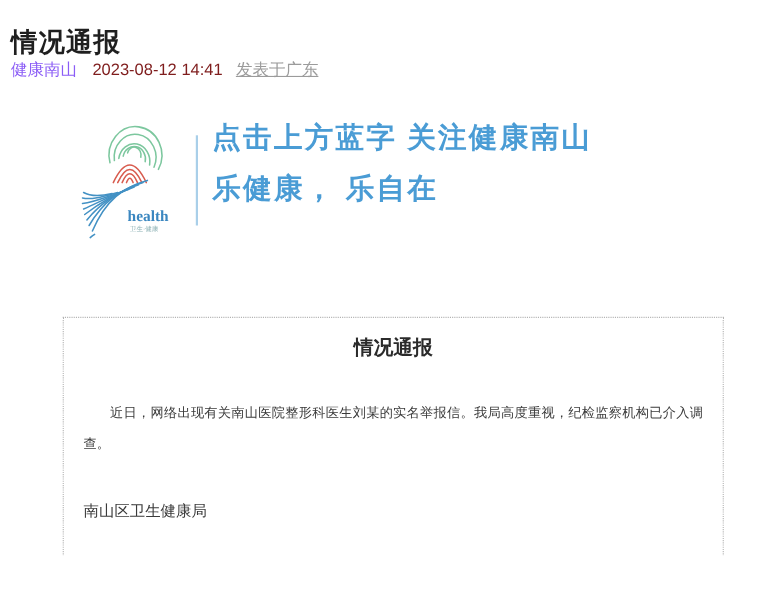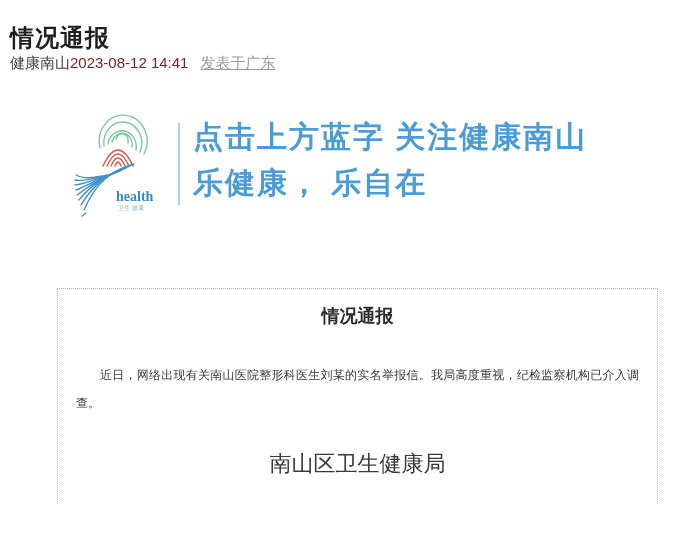--- a/index.html
+++ b/index.html
@@ -27,22 +27,22 @@
   }
   .meta-row {
     position: absolute;
     left: 10px;
     top: 54px;
     font-size: 15px;
     color: #9b9b9b;
     white-space: nowrap;
   }
   .meta-account {
-    color: #404040;
-    margin-right: 0;
+    color: #8b5cf6;
+    margin-right: 14px;
     cursor: pointer;
   }
   .meta-time {
     color: #7f1d1d;
     margin-right: 12px;
   }
   .meta-location {
     color: #9b9b9b;
     text-decoration: underline;
   }
@@ -65,23 +65,23 @@
     position: absolute;
     left: 178px;
     top: 25px;
     width: 2px;
     height: 82px;
     background: #a9cfe9;
   }
   .banner-text {
     position: absolute;
     left: 193px;
-    top: 16px;
+    top: 4px;
     color: #4a9cd5;
-    font-size: 30px;
+    font-size: 26px;
     font-weight: 600;
     letter-spacing: 2px;
     line-height: 46px;
     white-space: nowrap;
   }
   
   .notice-box {
     position: absolute;
     left: 57px;
     top: 288px;
@@ -103,22 +103,22 @@
     margin: 32px 0 0 0;
     font-size: 12px;
     line-height: 28px;
     text-indent: 2em;
     color: #3a3a3a;
     word-break: break-all;
     text-align: justify;
   }
   .notice-signature {
     margin-top: 34px;
-    text-align: center;
-    font-size: 22px;
+    text-align: left;
+    font-size: 14px;
     line-height: 26px;
     color: #3a3a3a;
   }
   .notice-date {
     margin-top: 4px;
     text-align: right;
     font-size: 18px;
     line-height: 26px;
     color: #3a3a3a;
   }

